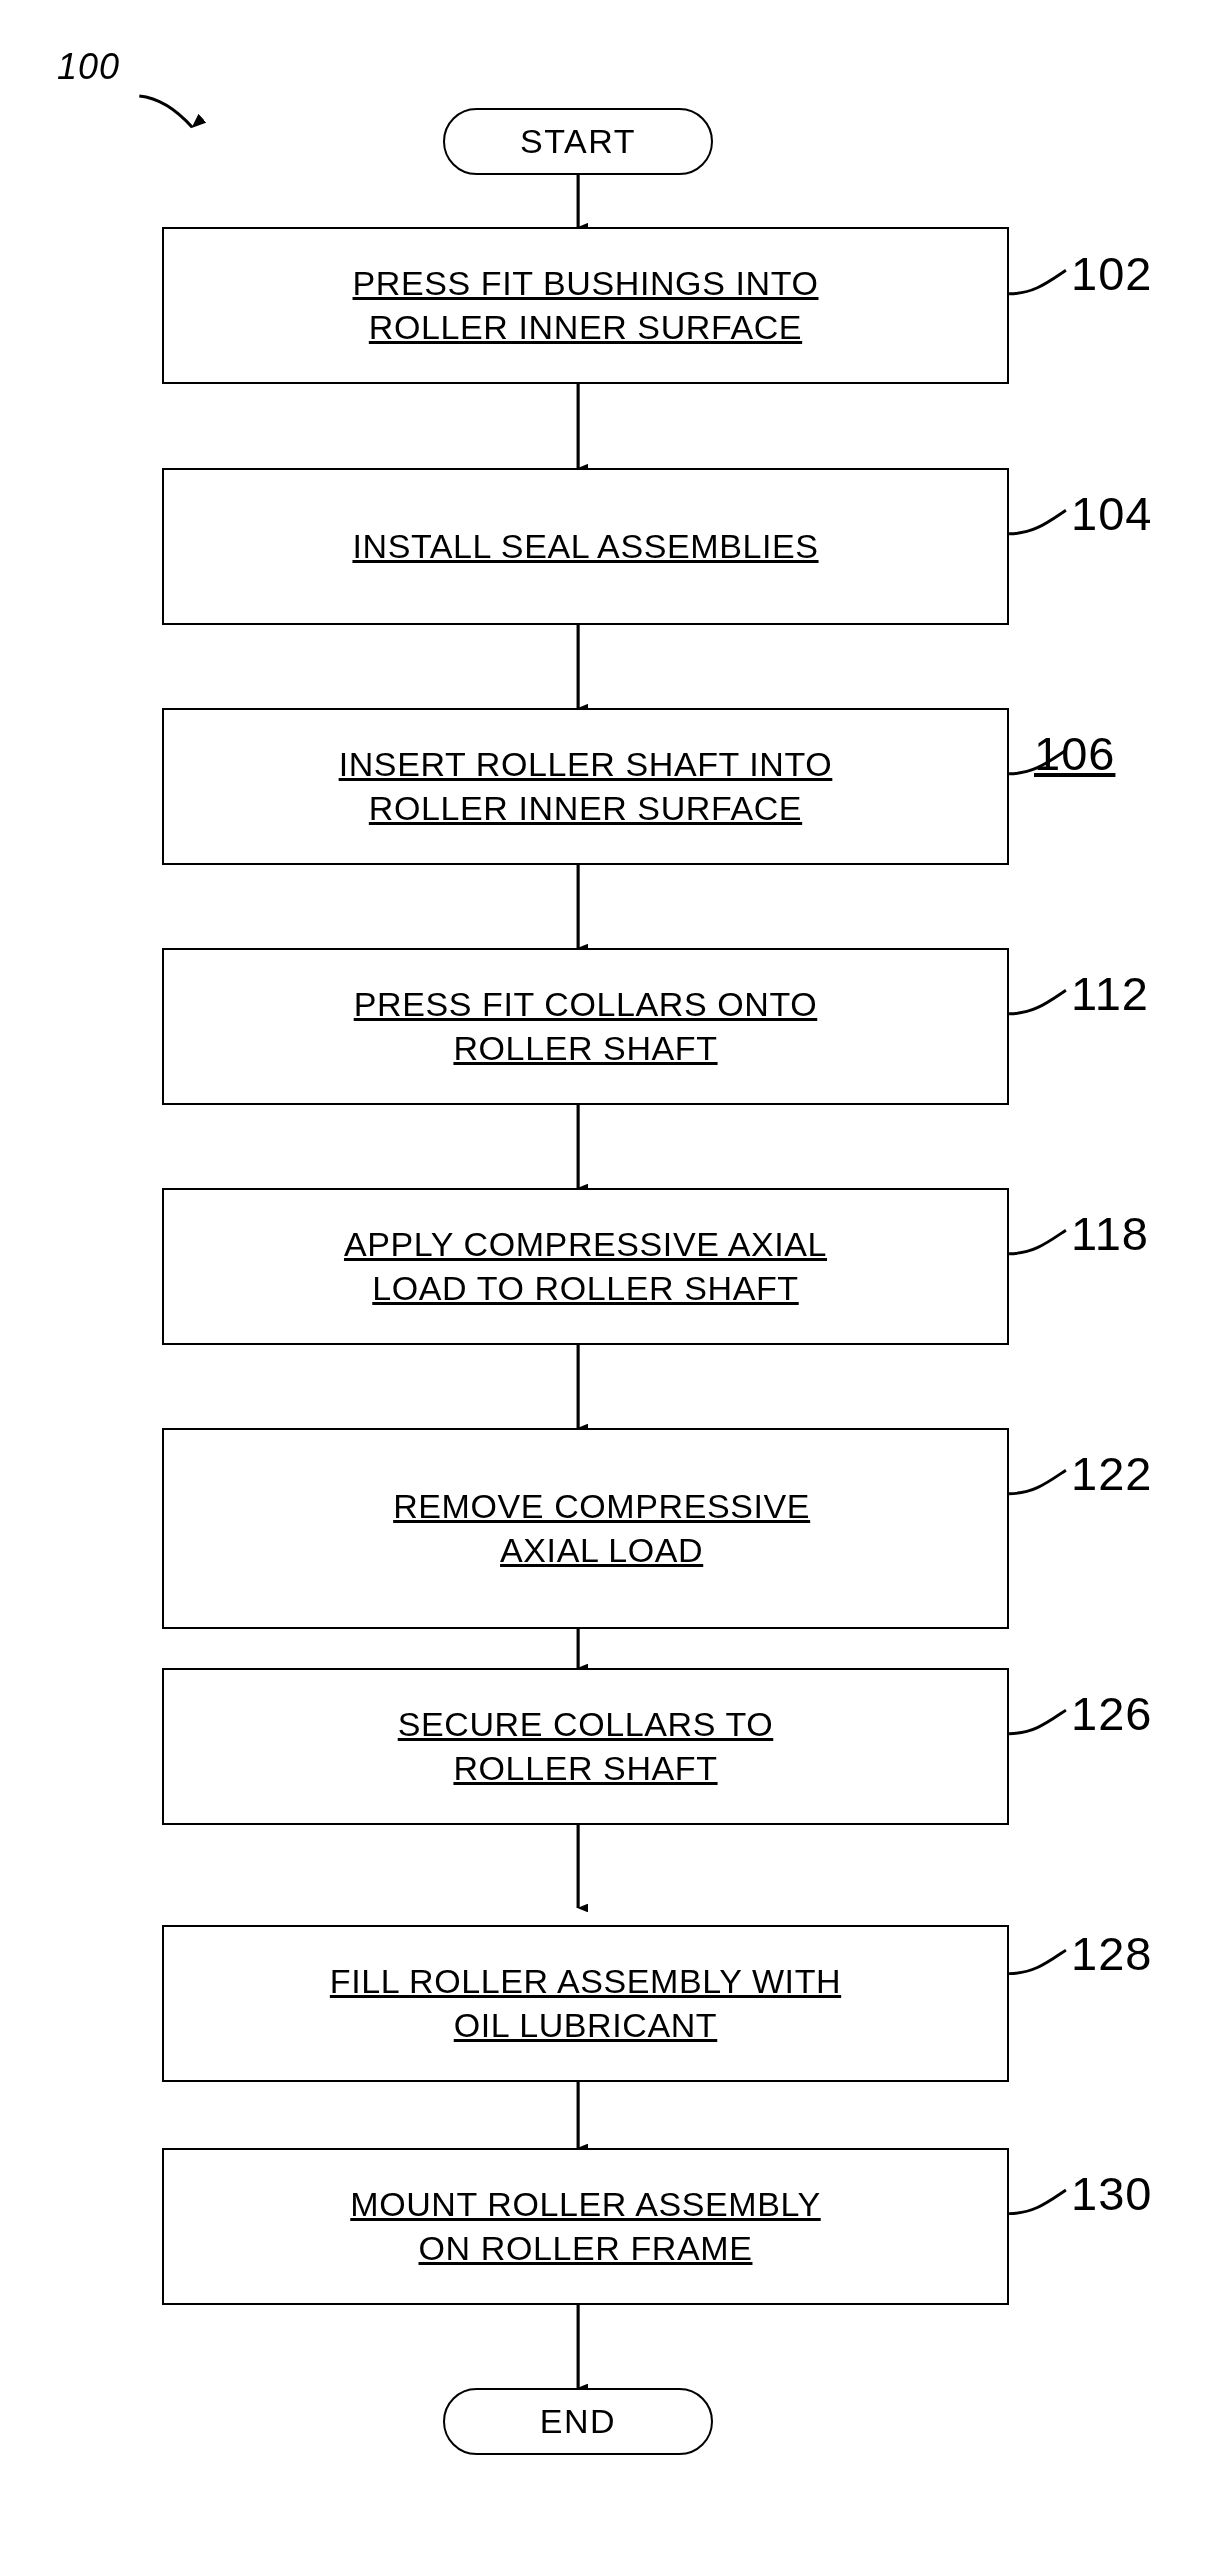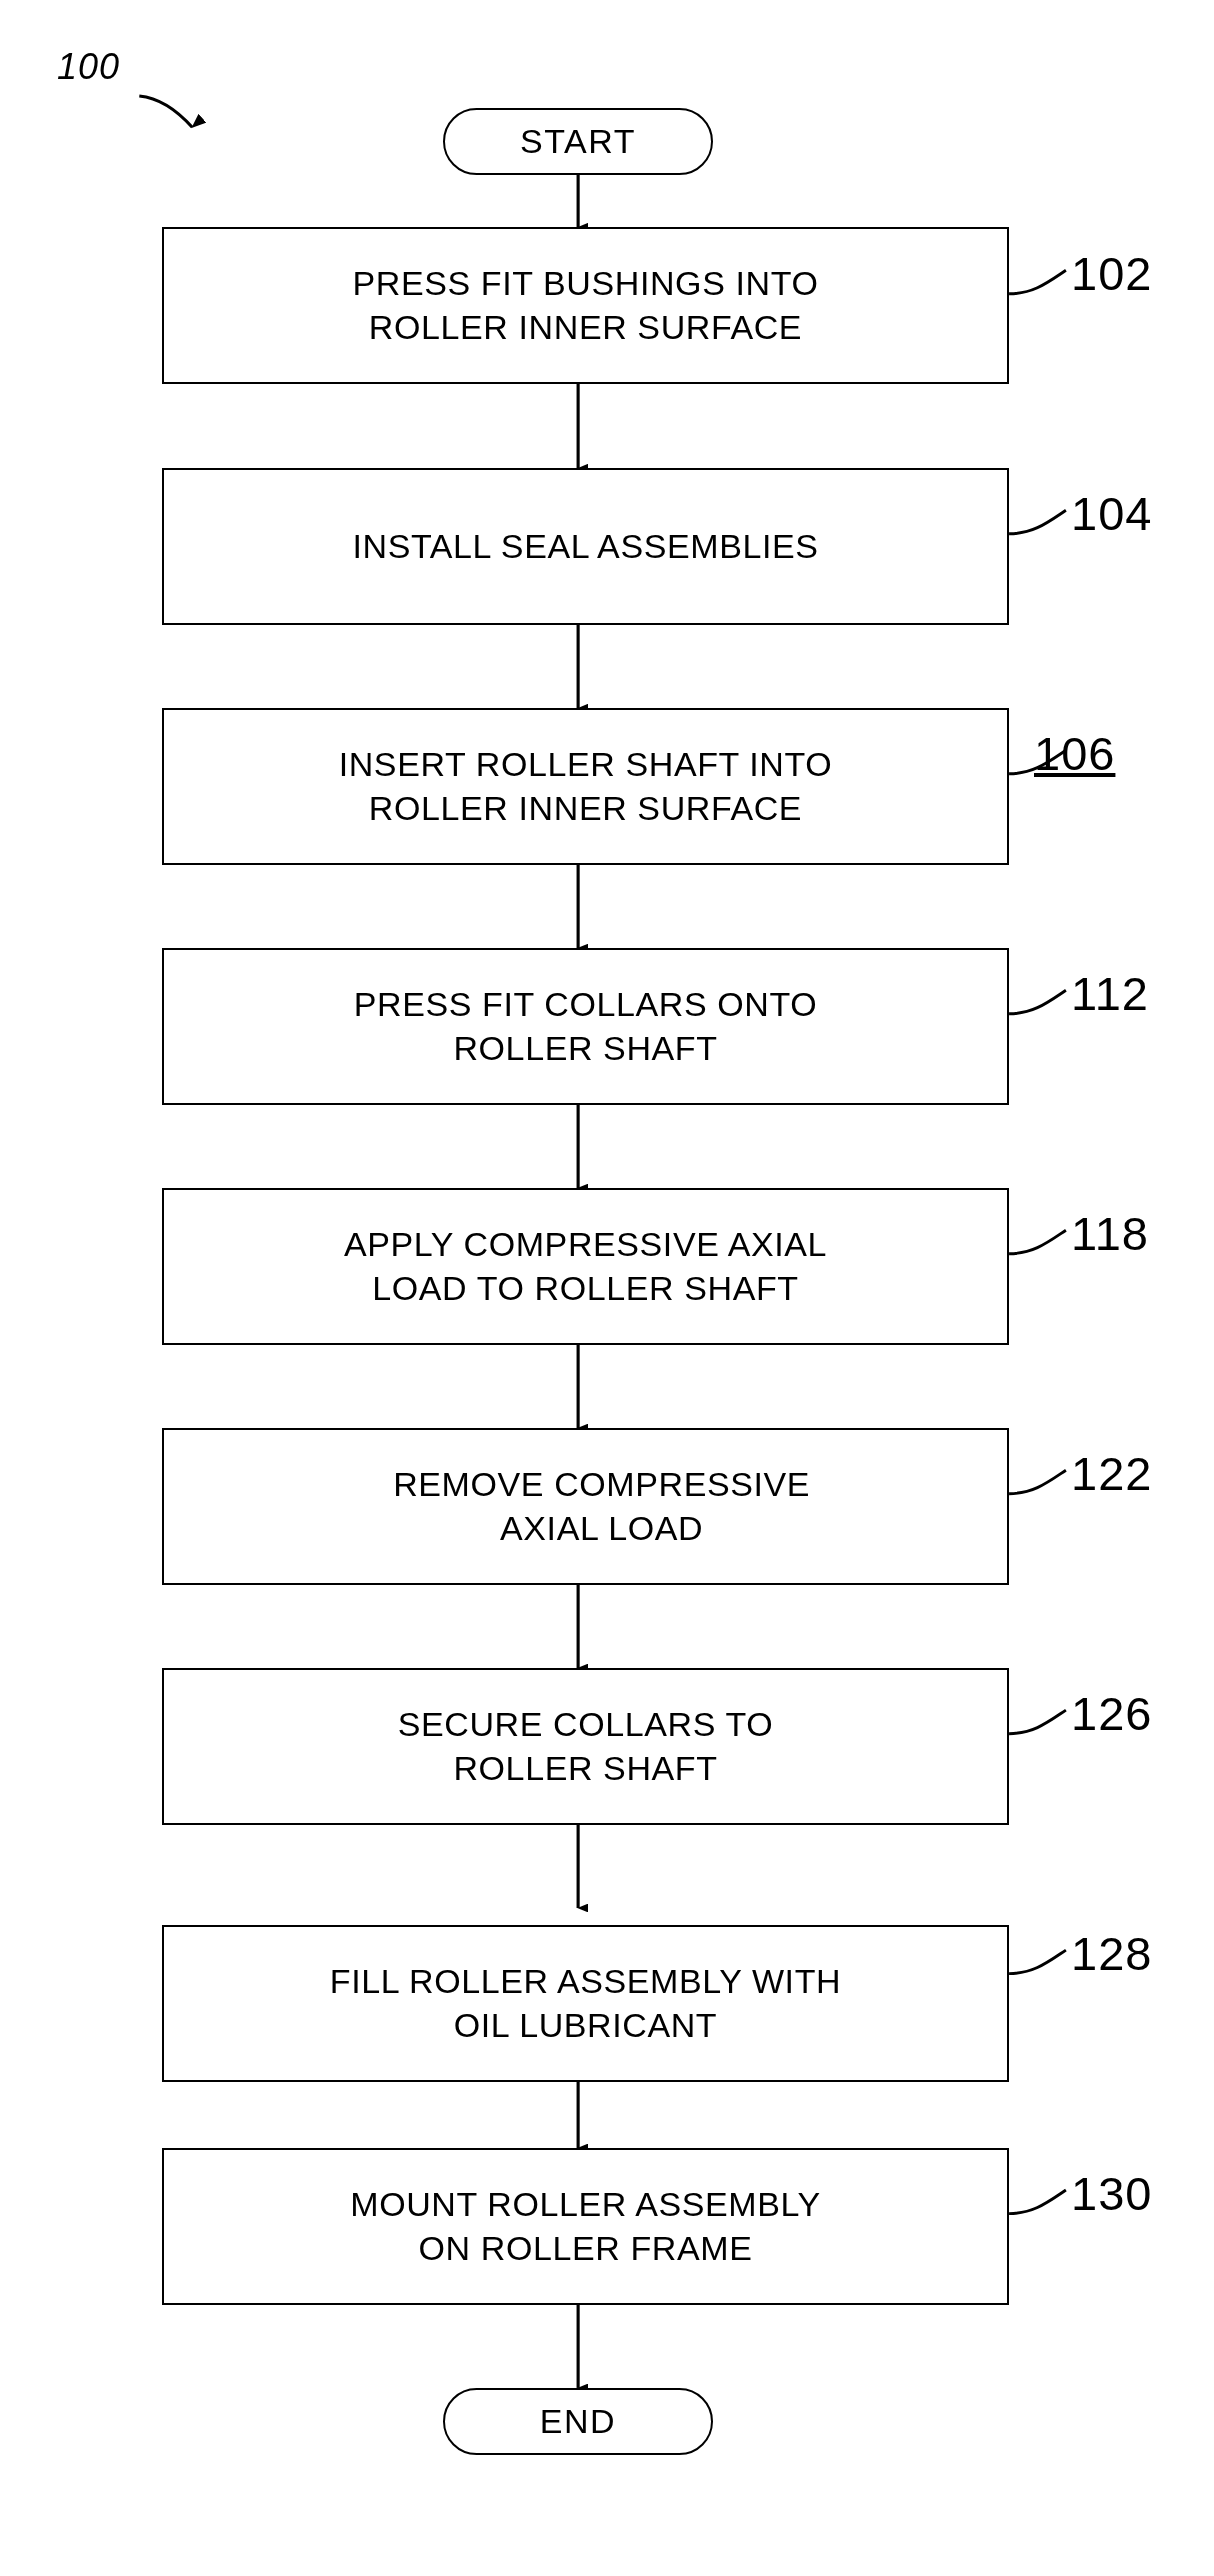--- a/index.html
+++ b/index.html
@@ -58,20 +58,21 @@
     border: 2.9px solid #000;
     background: #fff;
     display: flex;
     align-items: center;
     justify-content: center;
     text-align: center;
     font-size: 34px;
     letter-spacing: 0.6px;
     line-height: 1.28;
     padding: 3.9px 15.7px;
+    text-decoration: underline;
   }
   .process-box .box-text {
     display: block;
     width: 100%;
   }
   .process-box .box-text span {
     display: block;
   }
 
   
@@ -176,21 +177,21 @@
   <div class="ref-num" style="left:1071px; top:970px;">112</div>
 
   <div class="process-box" style="left:162px; top:1188px; width:847px; height:157px;">
     <span class="box-text">
       <span>APPLY COMPRESSIVE AXIAL</span>
       <span>LOAD TO ROLLER SHAFT</span>
     </span>
   </div>
   <div class="ref-num" style="left:1071px; top:1210px;">118</div>
 
-  <div class="process-box" style="left:162px; top:1428px; width:847px; height:157px;padding-left:48px;">
+  <div class="process-box" style="left:162px; top:1428px; width:847px; height:201px;padding-left:48px;">
     <span class="box-text">
       <span>REMOVE COMPRESSIVE</span>
       <span>AXIAL LOAD</span>
     </span>
   </div>
   <div class="ref-num" style="left:1071px; top:1450px;">122</div>
 
   <div class="process-box" style="left:162px; top:1668px; width:847px; height:157px;">
     <span class="box-text">
       <span>SECURE COLLARS TO</span>

